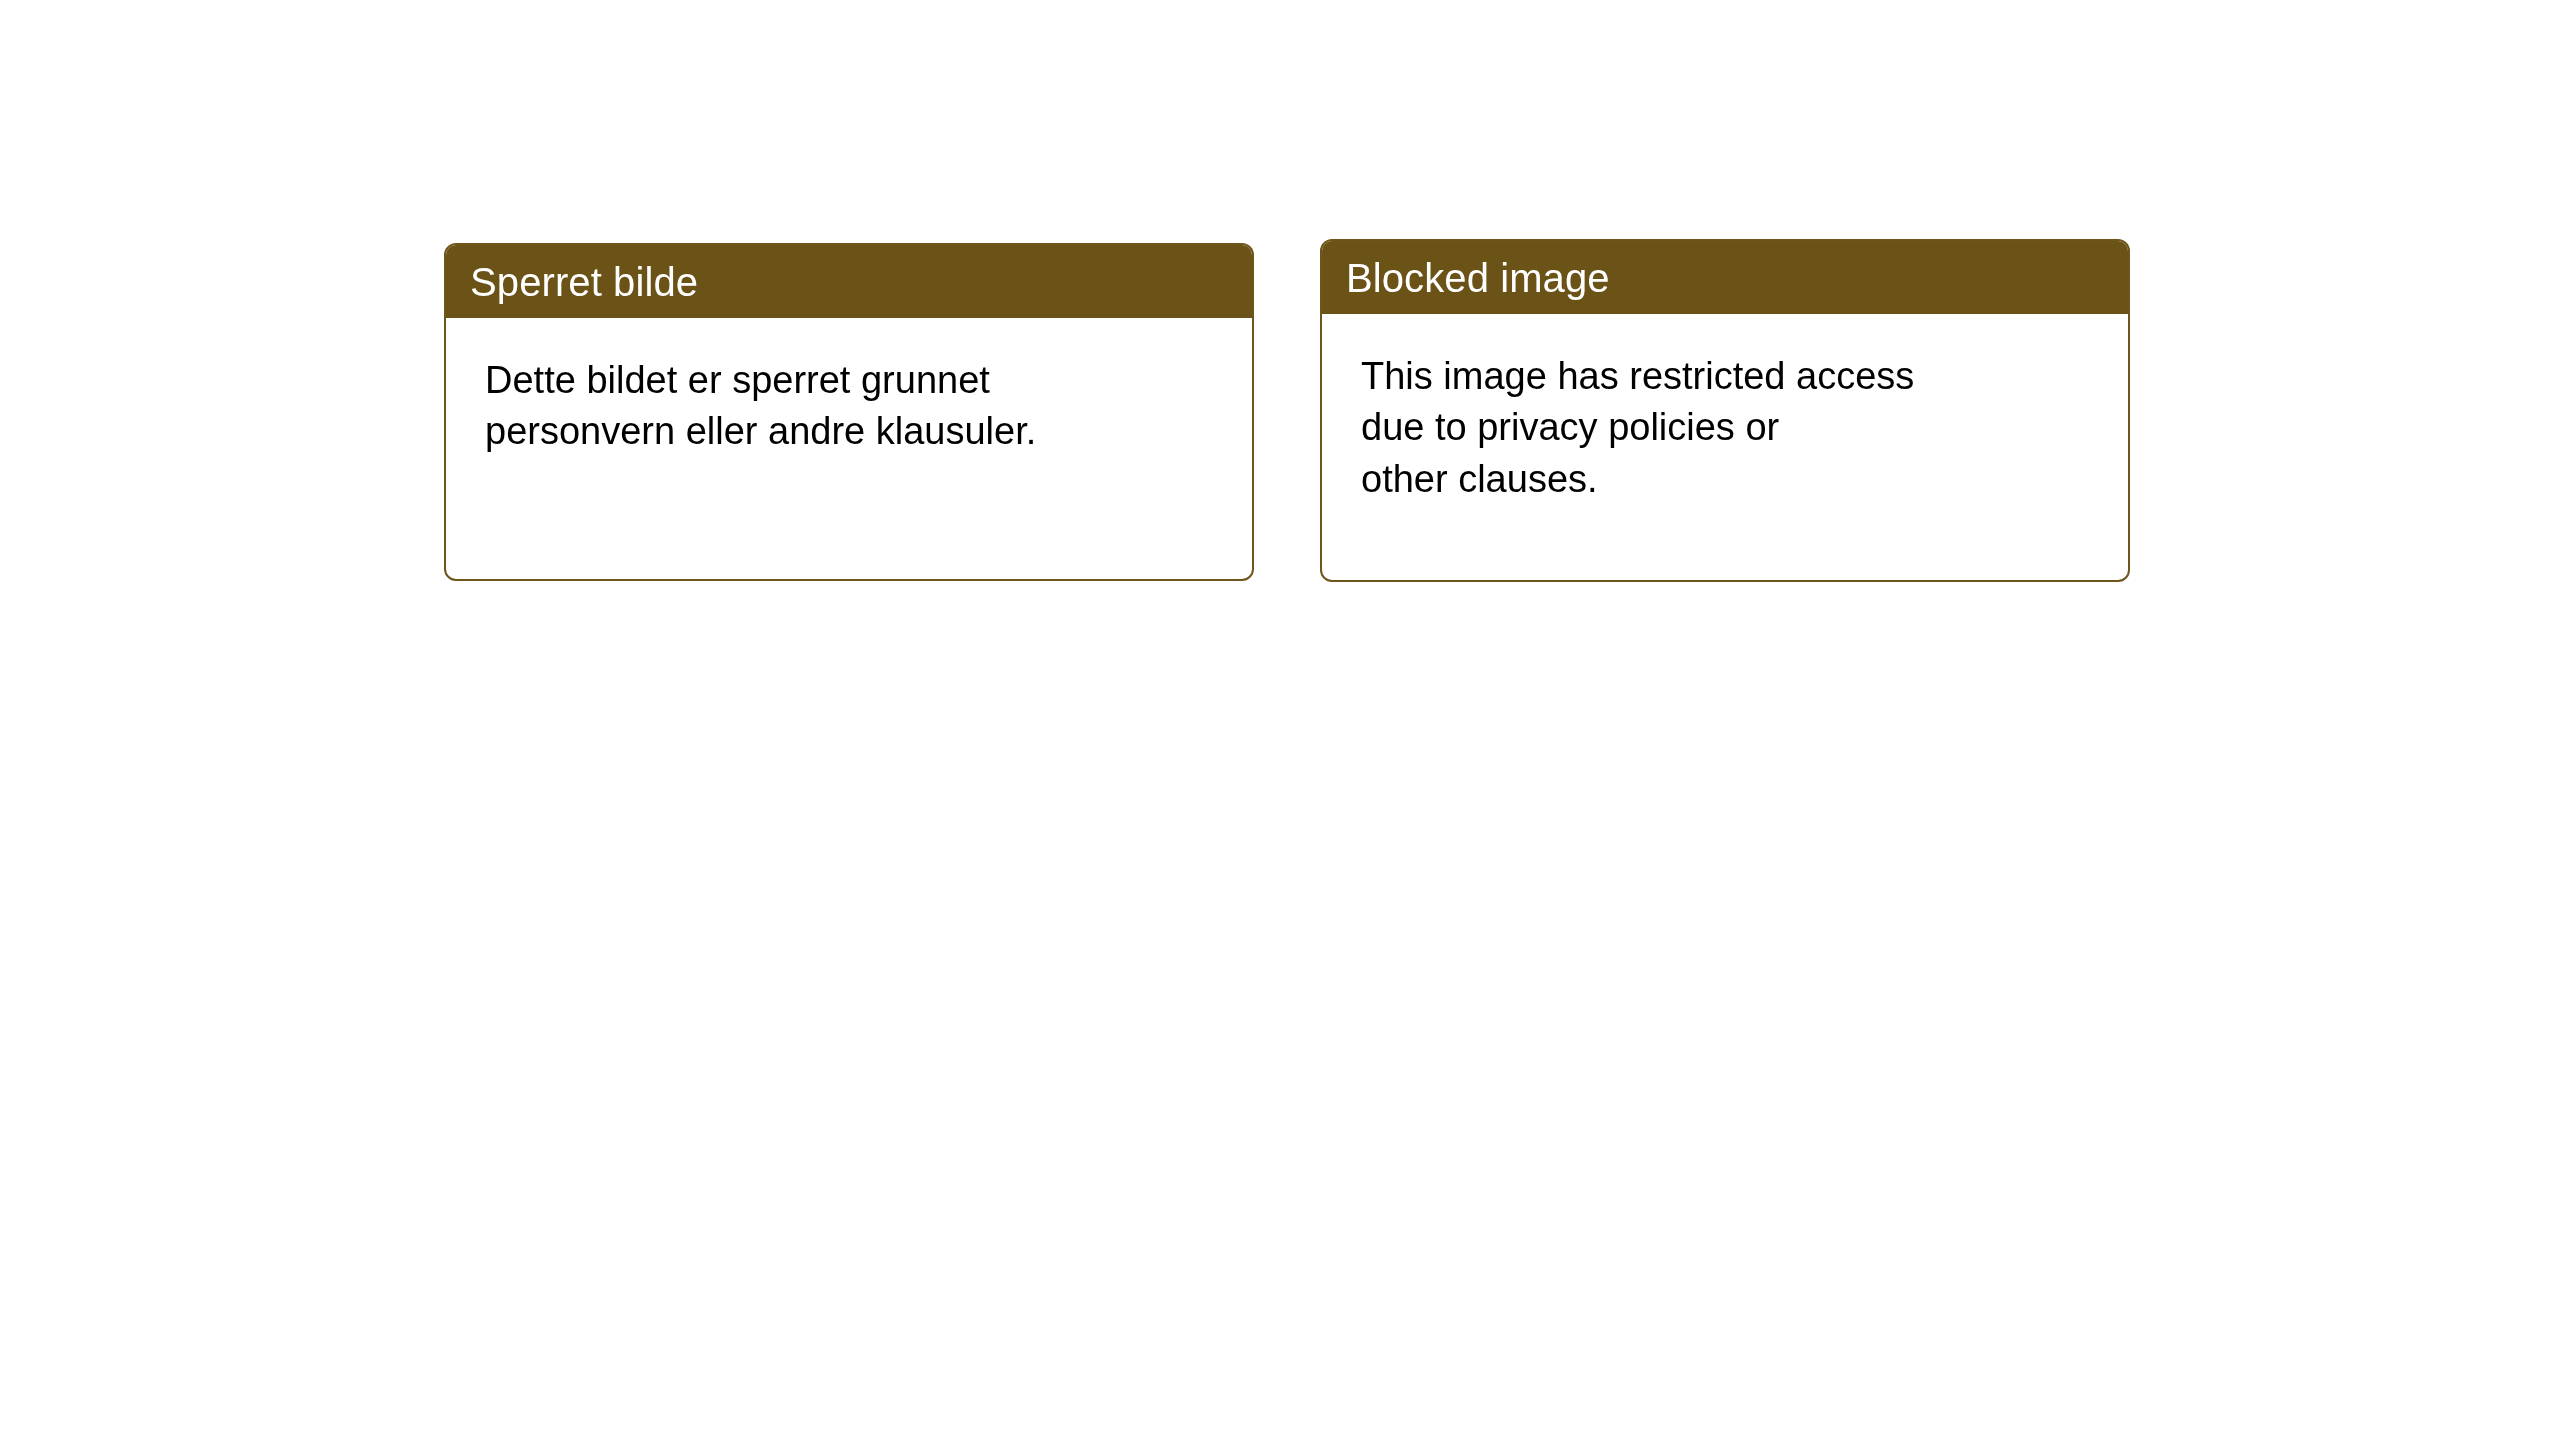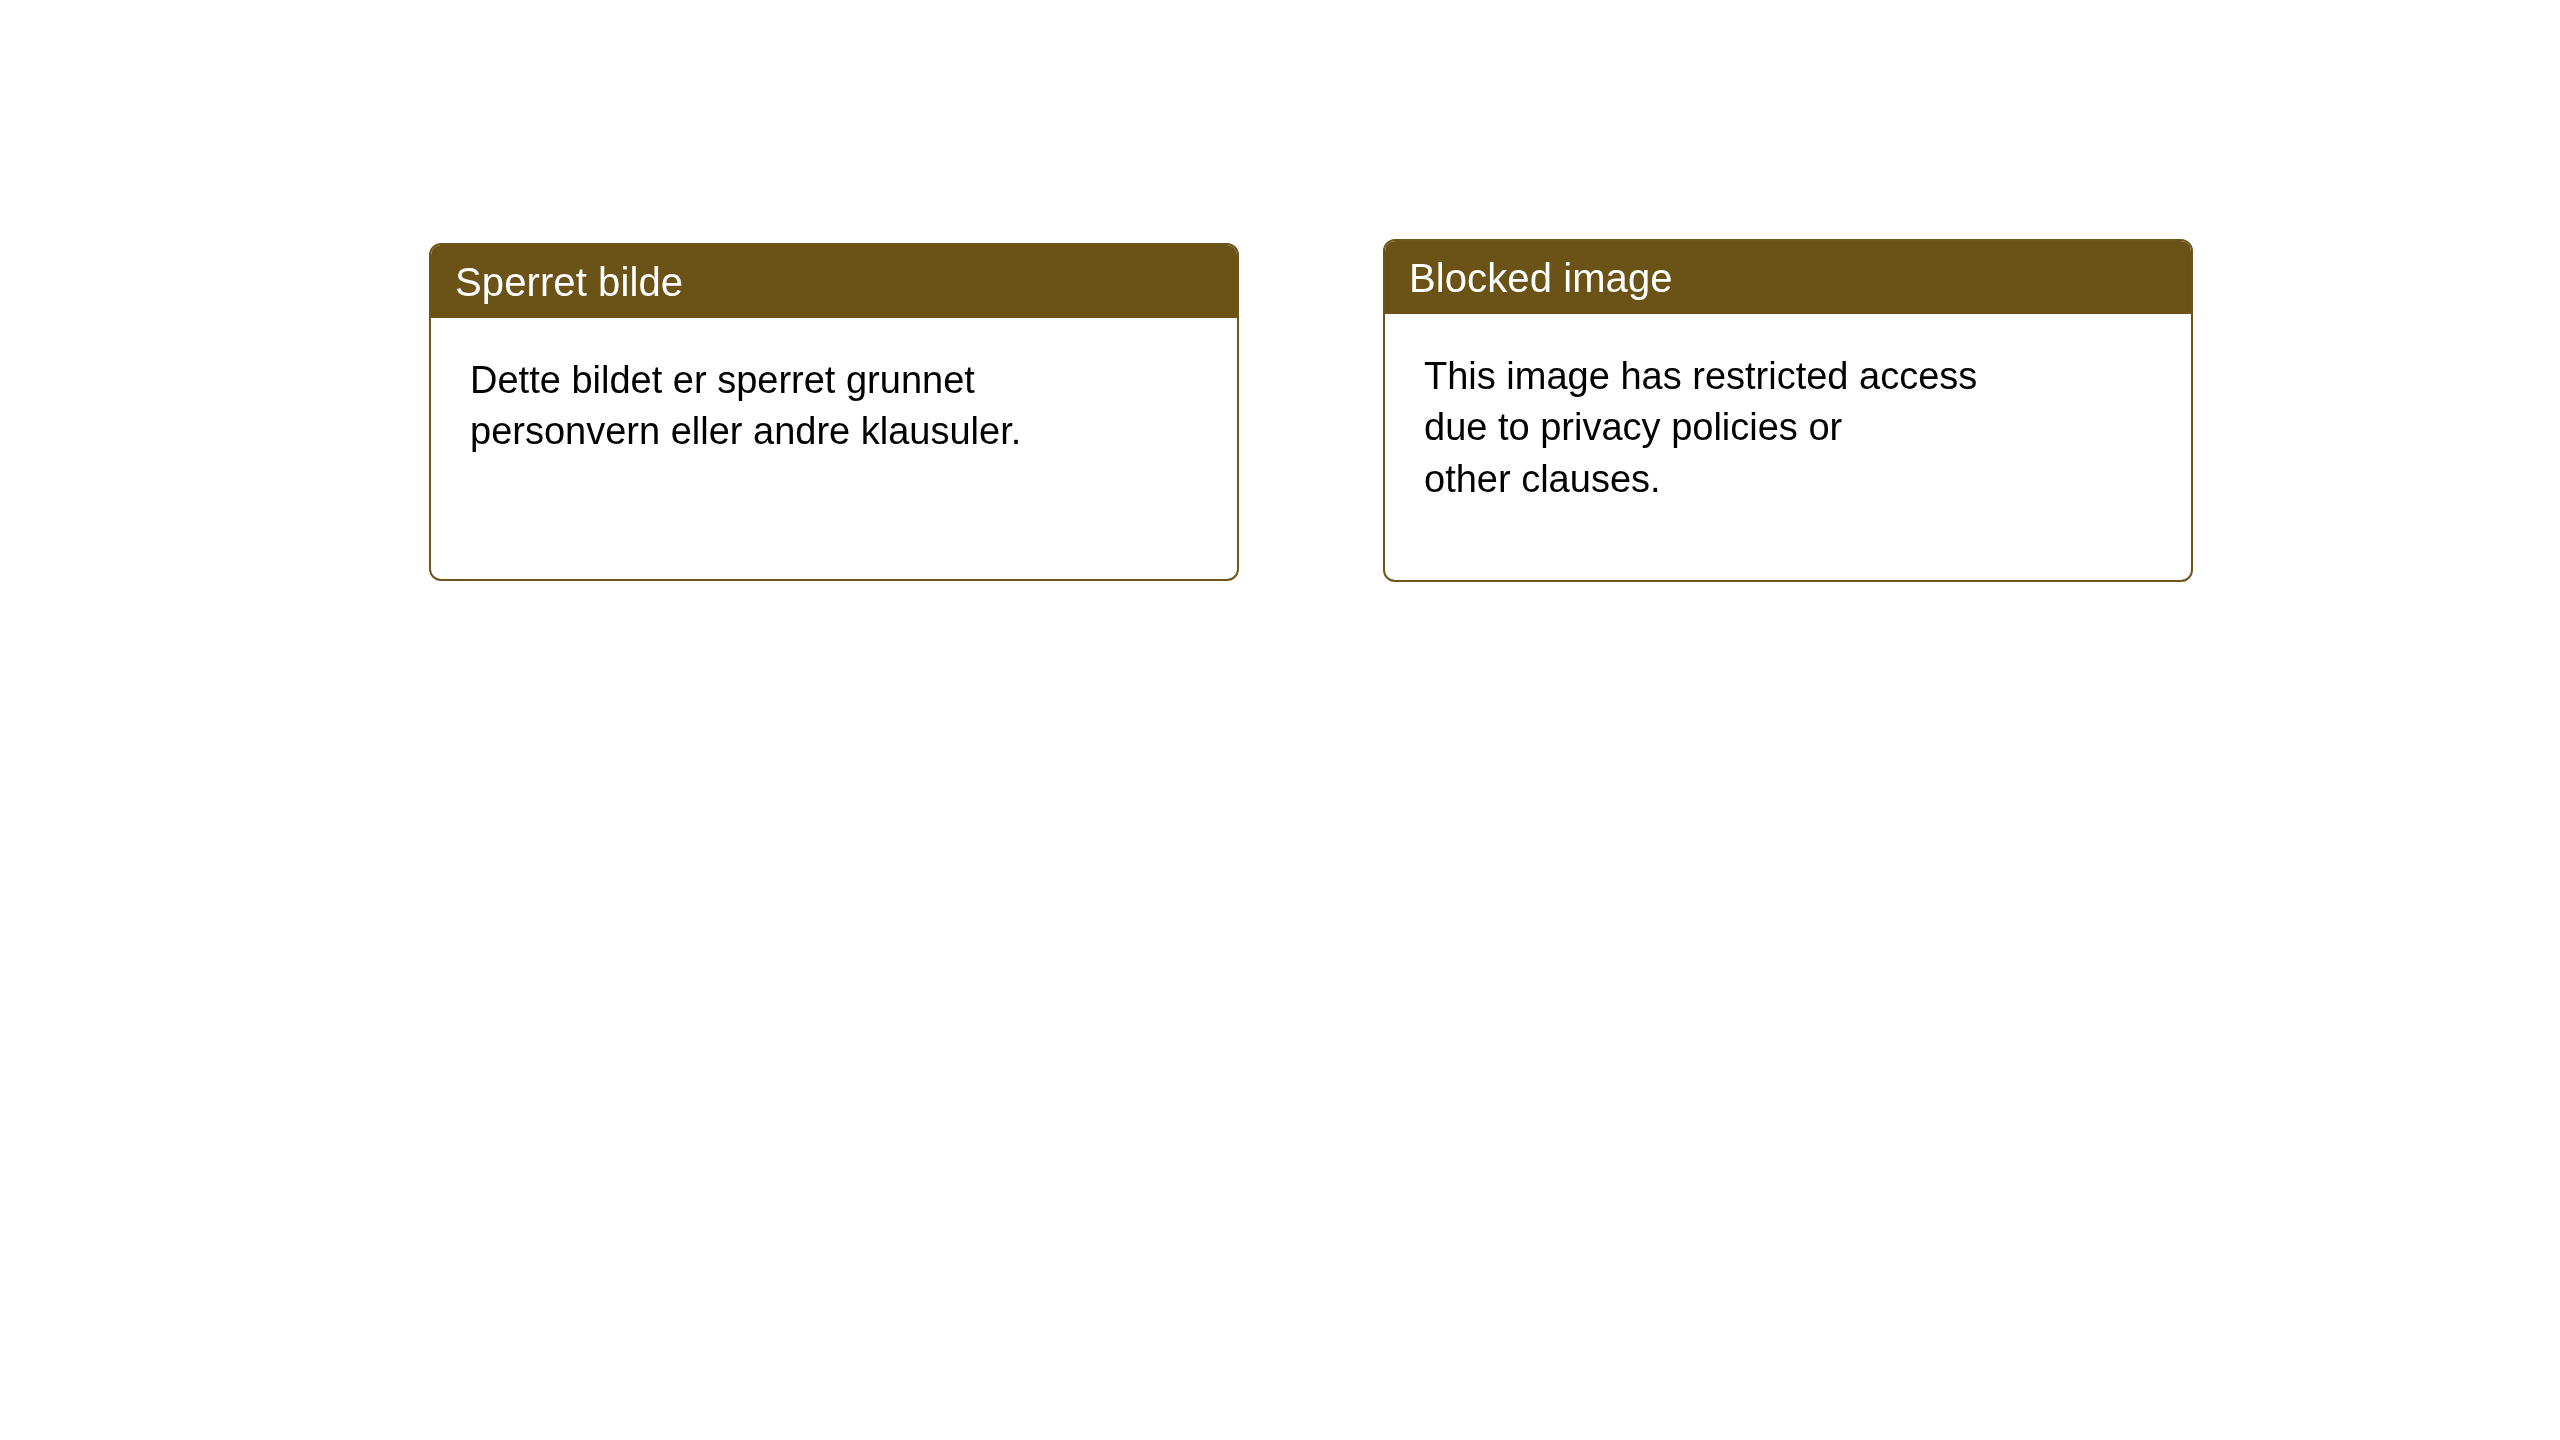--- a/index.html
+++ b/index.html
@@ -49,29 +49,29 @@
     line-height: 1.35;
   }
 
   .notice-card .card-body p {
     margin: 15px;
     white-space: pre-line;
   }
 
   
   #card-no {
-    left: 429px;
+    left: 444px;
     top: 243px;
     width: 810px;
     height: 338px;
   }
 
   
   #card-en {
-    left: 1383px;
+    left: 1320px;
     top: 239px;
     width: 810px;
     height: 343px;
   }
 </style>
 </head>
 <body>
 
 <div class="stage">
 

